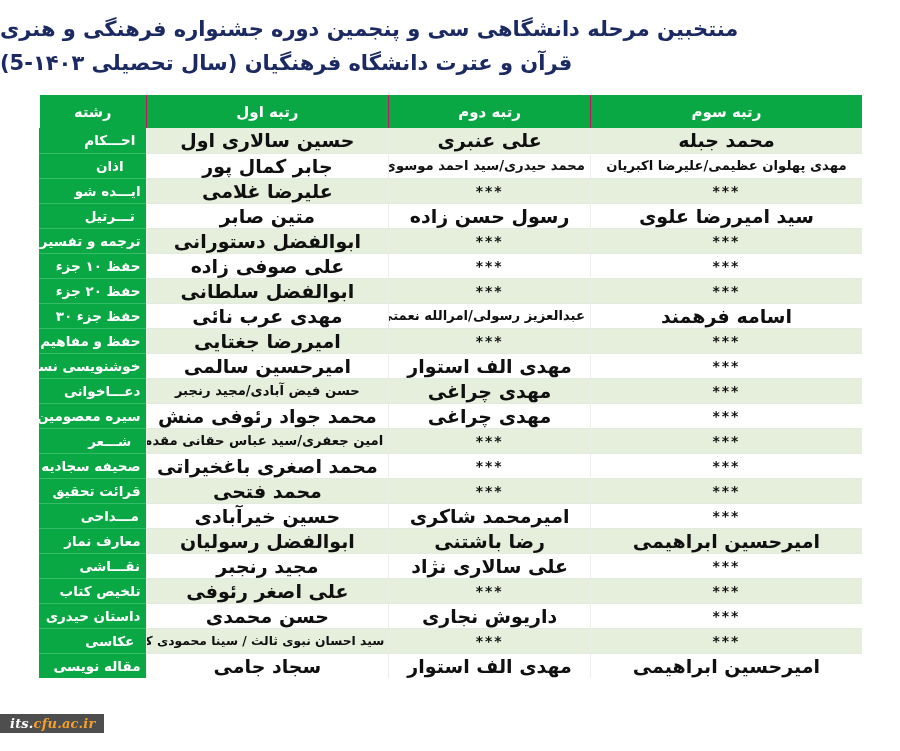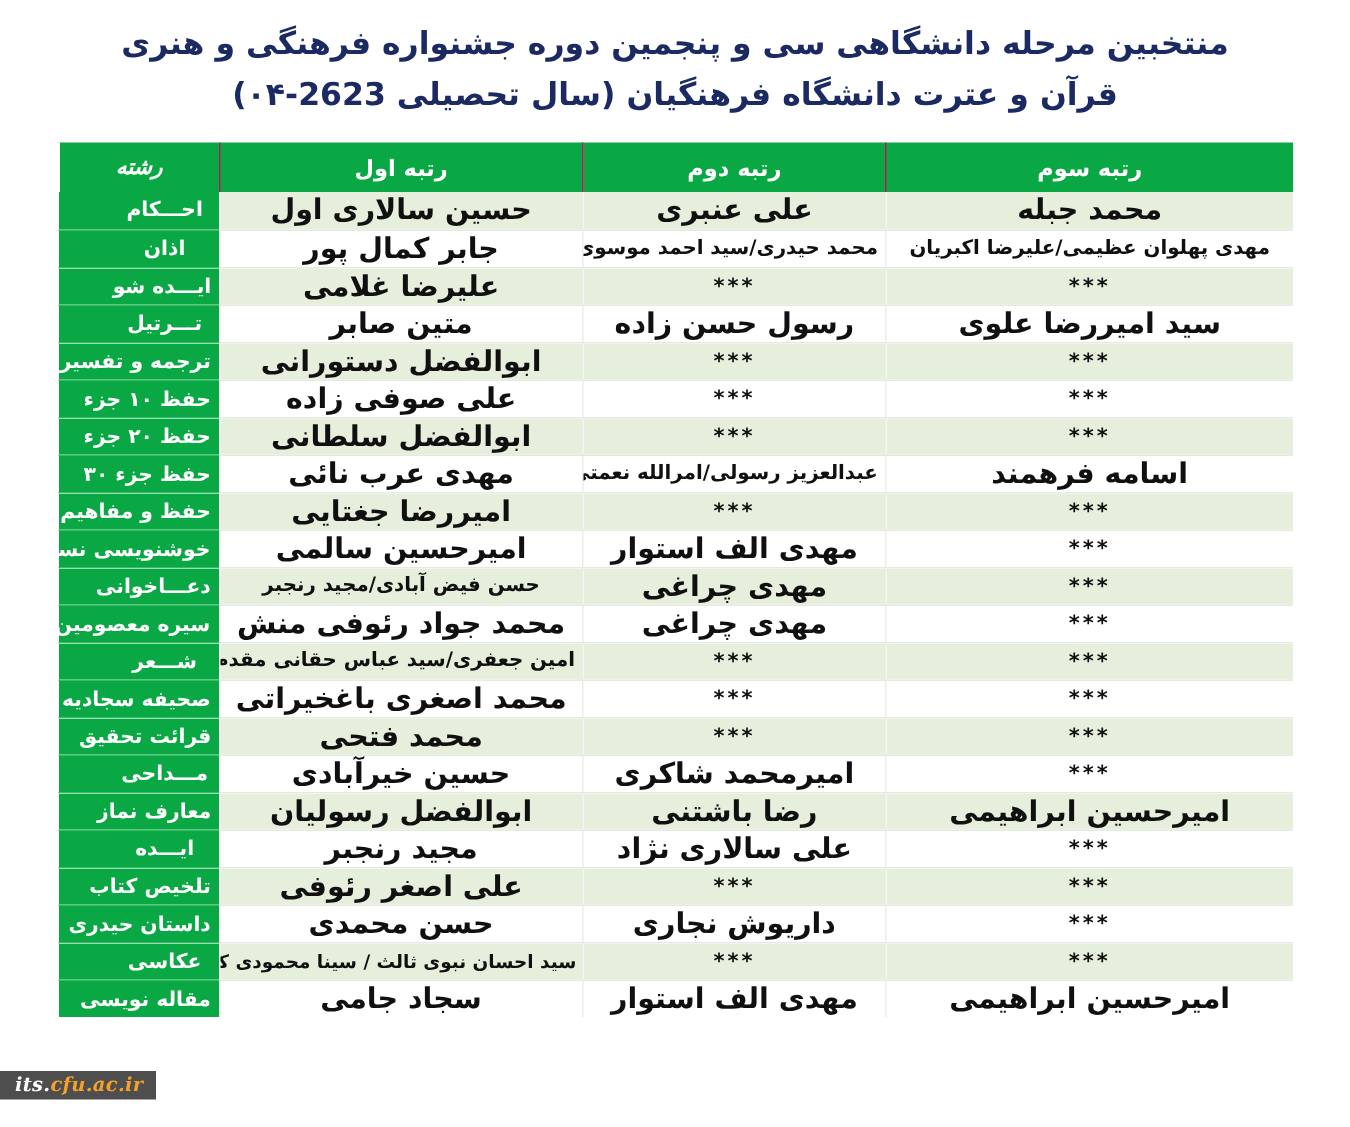--- a/index.html
+++ b/index.html
@@ -22,21 +22,21 @@
     height: 751px;
     box-sizing: border-box;
   }
 
   
   .title-block {
     position: absolute;
     top: 12px;
     left: 0;
     width: 900px;
-    text-align: center;
+    text-align: left;
     direction: rtl;
   }
   .title-line {
     color: #1b2a62;
     font-weight: bold;
     font-size: 21px;
     line-height: 34px;
     letter-spacing: 0px;
     white-space: nowrap;
     font-family: "DejaVu Sans", "Liberation Sans", sans-serif;
@@ -73,21 +73,20 @@
     padding: 0 6px;
     text-align: center;
     border: none;
     box-sizing: border-box;
     vertical-align: middle;
     letter-spacing: 0.5px;
   }
   table.main thead th.subject-head {
     border-left: 2px solid #ffffff;
     font-size: 14.5px;
-    font-style: italic;
   }
   table.main thead th.rank-head {
     border-left: 1px solid #be185d;
   }
 
   table.main td {
     height: 25px;
     padding: 1px 5px;
     font-size: 14px;
     color: #101010;
@@ -155,21 +154,21 @@
   .watermark .wm-a { color: #ffffff; }
   .watermark .wm-b { color: #f5a02a; }
 </style>
 </head>
 <body>
 
 <div class="page">
 
   <div class="title-block">
     <div class="title-line line1">منتخبین مرحله دانشگاهی سی و پنجمین دوره جشنواره فرهنگی و هنری</div>
-    <div class="title-line line2">قرآن و عترت دانشگاه فرهنگیان (سال تحصیلی 2623-۰۴)</div>
+    <div class="title-line line2">قرآن و عترت دانشگاه فرهنگیان (سال تحصیلی ۱۴۰۳-5)</div>
   </div>
 
   <div class="table-wrap">
     <table class="main">
       <colgroup>
         <col class="c-third">
         <col class="c-second">
         <col class="c-first">
         <col class="c-subject">
       </colgroup>
@@ -281,21 +280,21 @@
           <tr class="odd">
             <td class="name">امیرحسین ابراهیمی</td>
             <td class="name">رضا باشتنی</td>
             <td class="name">ابوالفضل رسولیان</td>
             <td class="subject">معارف نماز</td>
           </tr>
           <tr class="even">
             <td class="stars">***</td>
             <td class="name">علی سالاری نژاد</td>
             <td class="name">مجید رنجبر</td>
-            <td class="subject">ایـــده</td>
+            <td class="subject">نقـــاشی</td>
           </tr>
           <tr class="odd">
             <td class="stars">***</td>
             <td class="stars">***</td>
             <td class="name">علی اصغر رئوفی</td>
             <td class="subject">تلخیص کتاب</td>
           </tr>
           <tr class="even">
             <td class="stars">***</td>
             <td class="name">داریوش نجاری</td>

